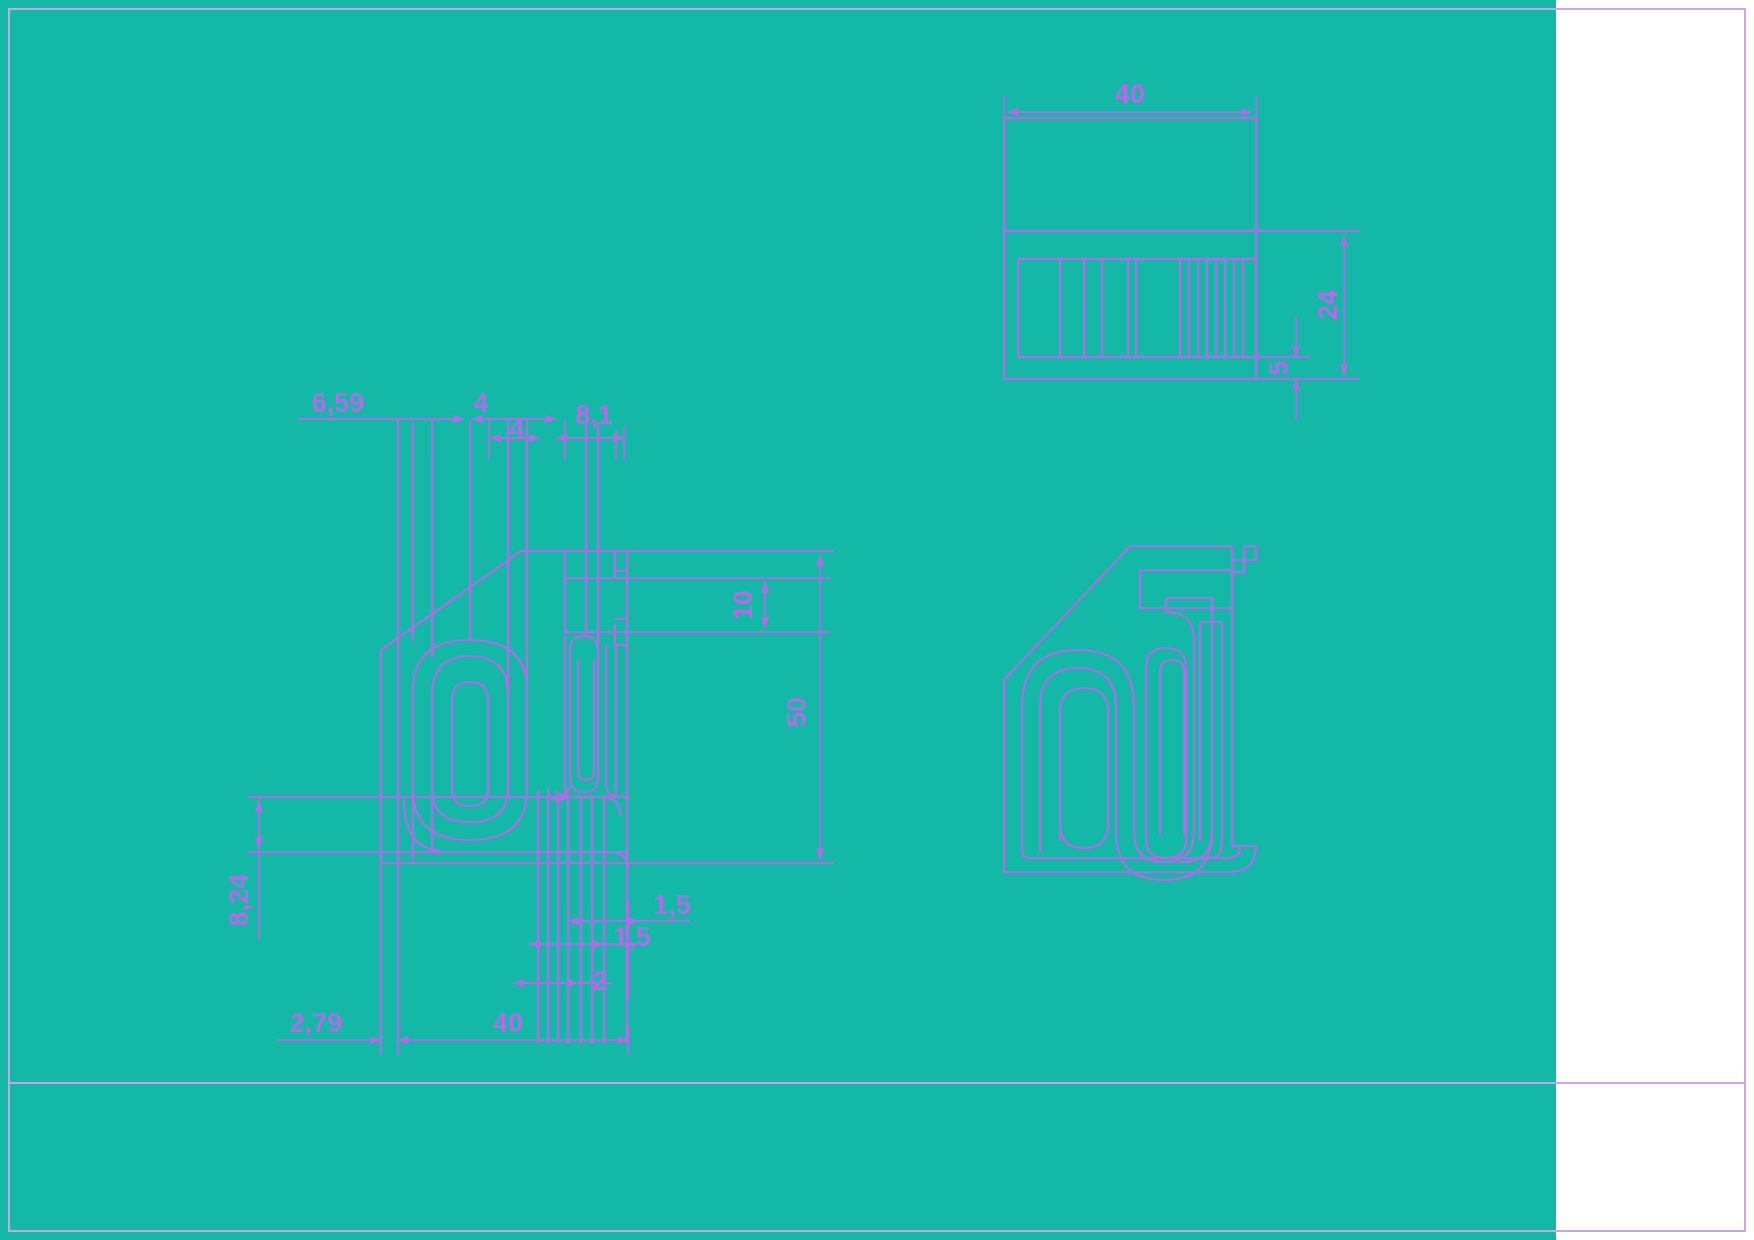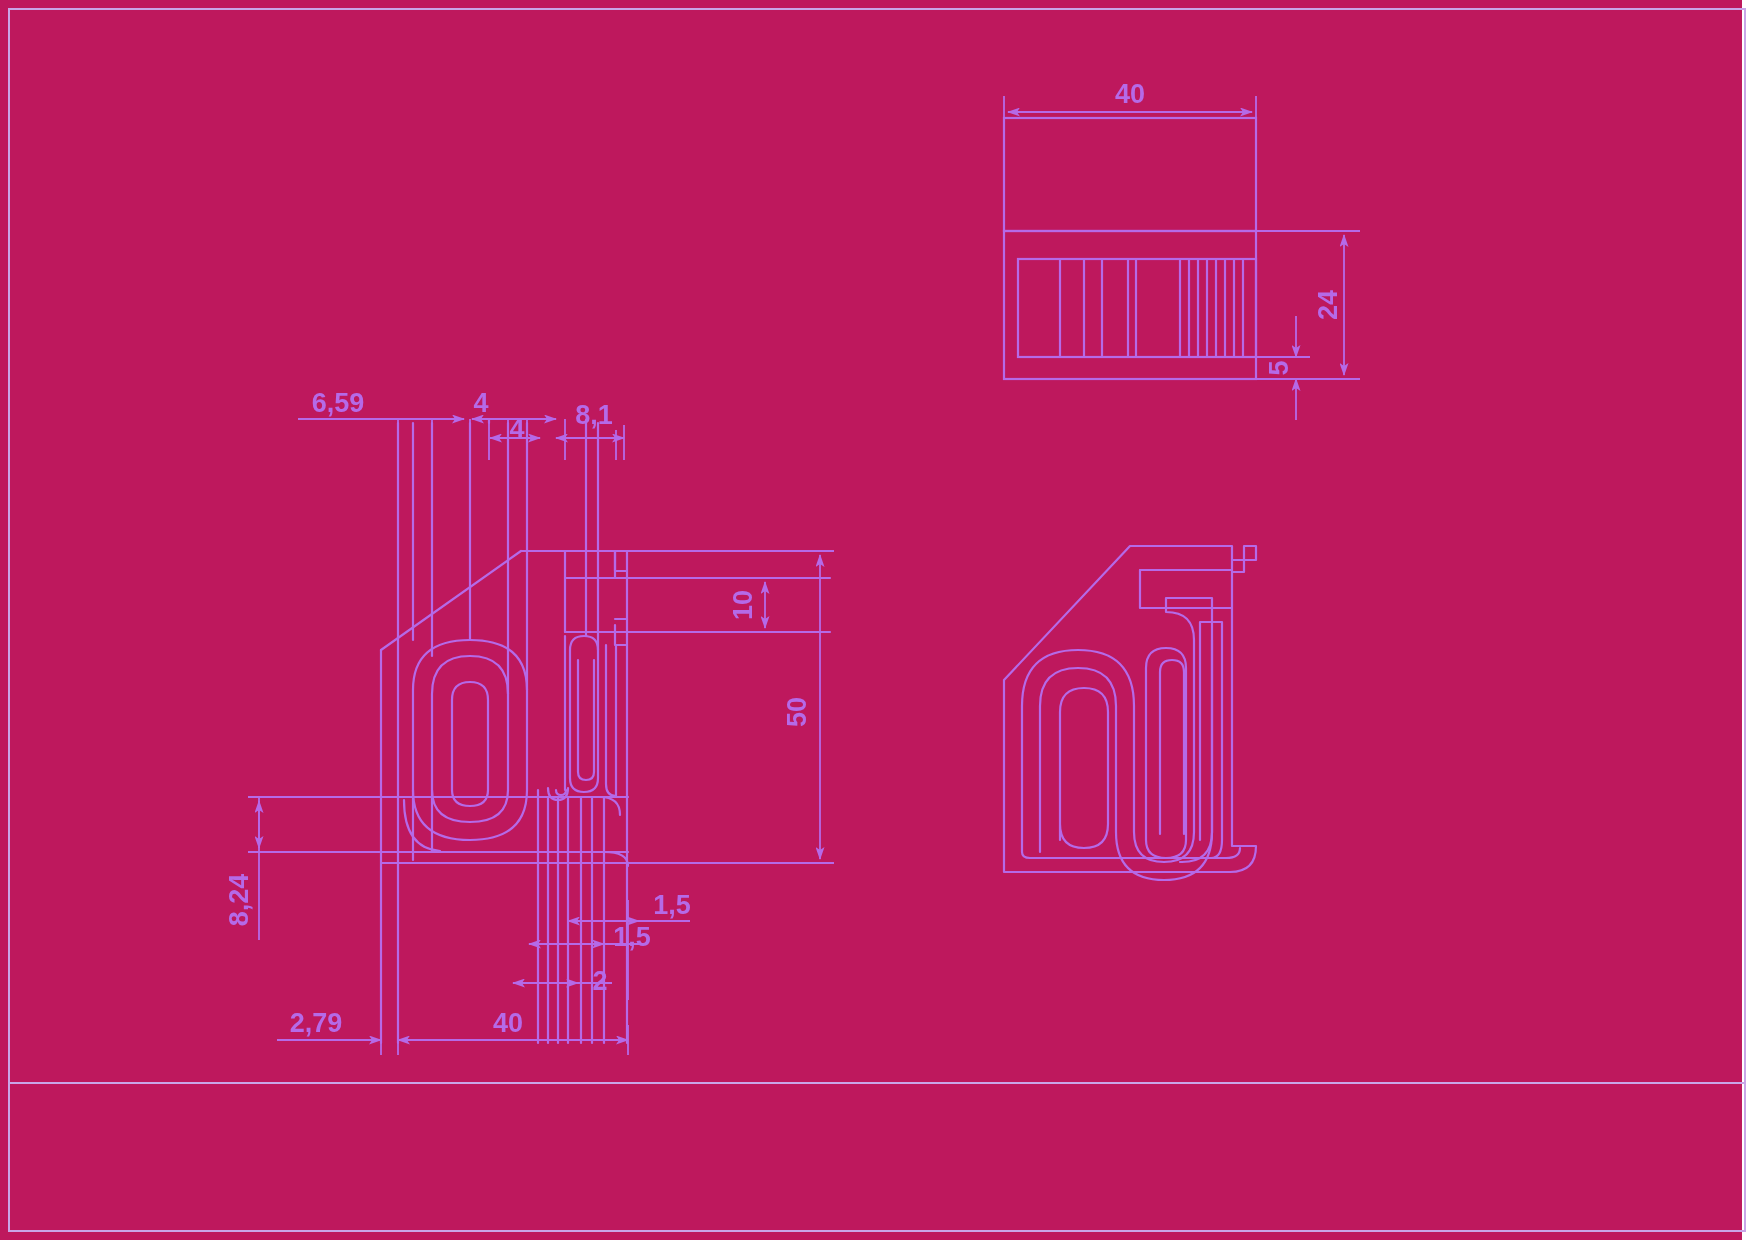--- a/index.html
+++ b/index.html
@@ -1,18 +1,18 @@
 <!DOCTYPE html>
 <html><head>
 <meta charset="utf-8">
 <style>
   html,body{margin:0;padding:0;background:#ffffff;}
   body{width:1754px;height:1240px;overflow:hidden;
        font-family:"Liberation Sans",sans-serif;}
-  #sheet{position:relative;width:1742px;height:1240px;background:#be185d;}
+  #sheet{position:relative;width:1556px;height:1240px;background:#14b8a6;}
   svg{display:block;}
   .dimtext{font-family:"Liberation Sans",sans-serif;font-weight:bold;
            font-size:27px;fill:#b56ae8;letter-spacing:0px;}
 </style>
 </head>
 <body>
 
 <div id="sheet">
 
   <svg width="1754" height="1240" viewBox="0 0 1754 1240">

